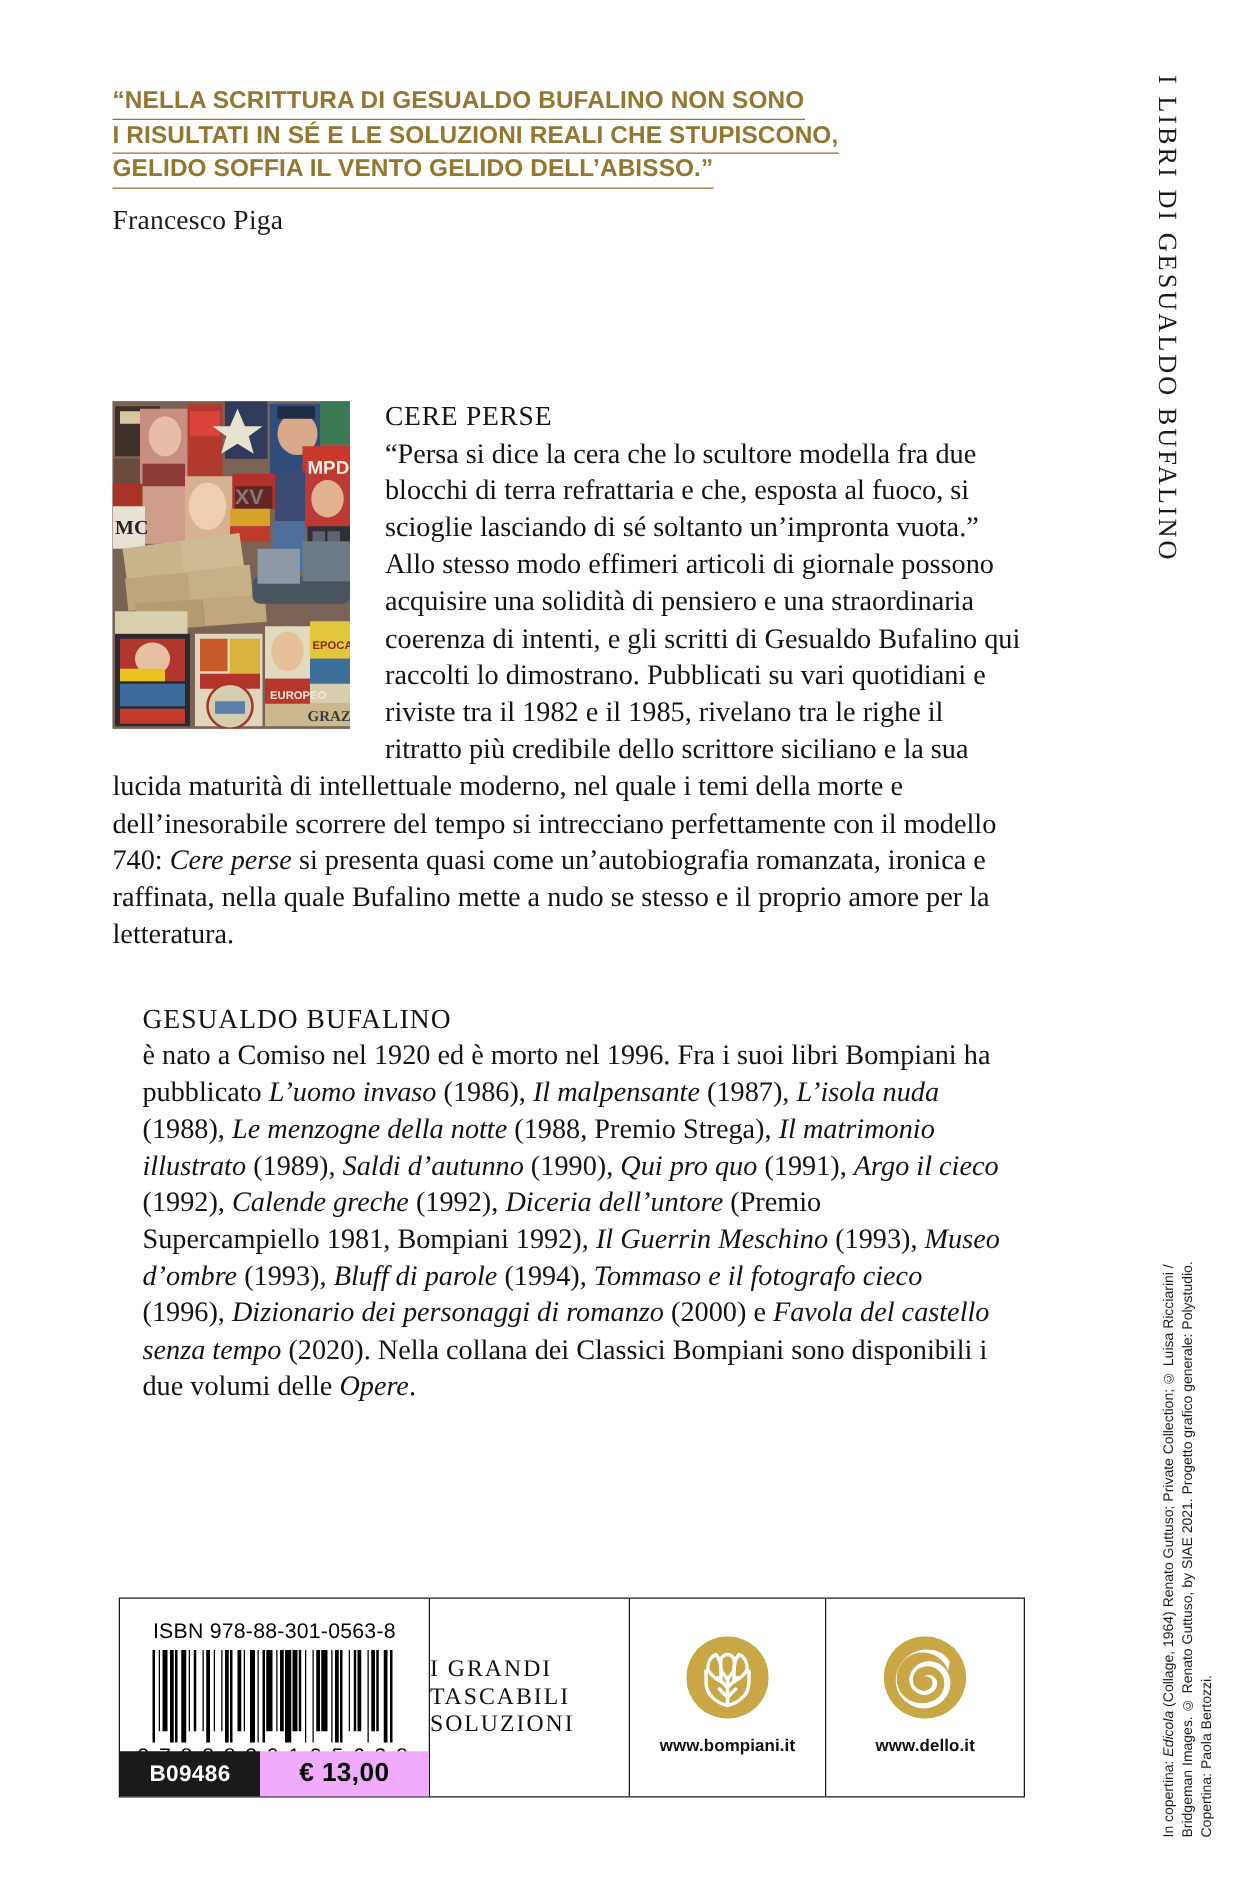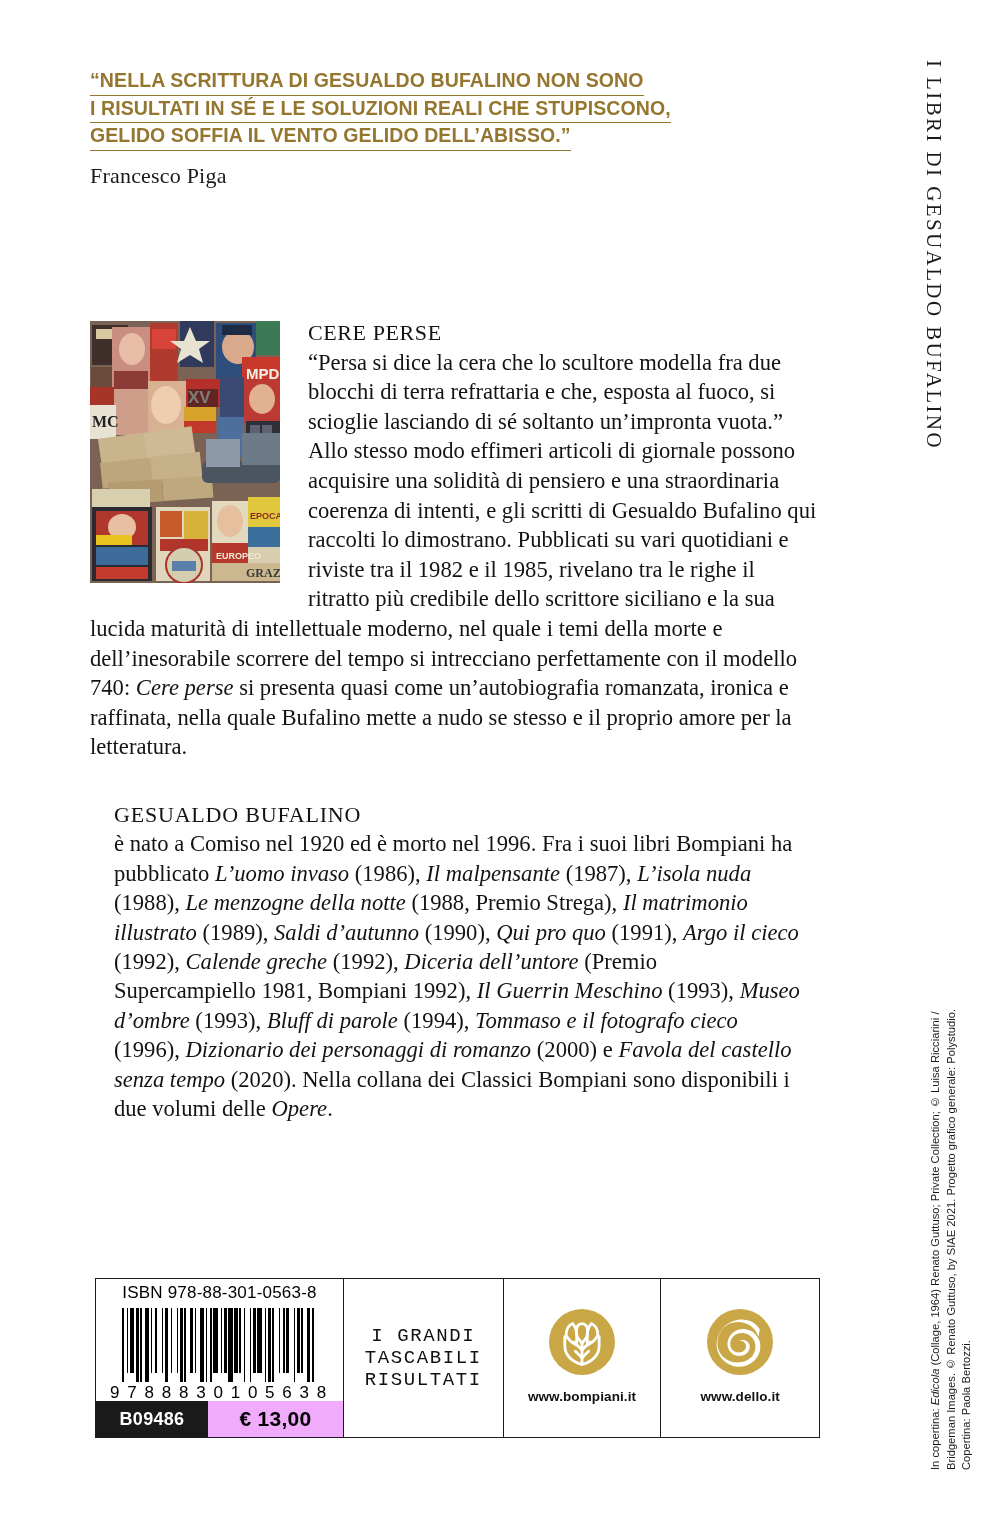--- a/index.html
+++ b/index.html
@@ -156,21 +156,21 @@
 
   .cell-isbn { width: 248px; }
   .cell-series { width: 160px; }
   .cell-logo { width: 158px; }
 
   
   .isbn-text {
     font-family: "Liberation Sans", sans-serif;
     font-size: 17px;
     text-align: center;
-    margin-top: 4px;
+    margin-top: 16px;
     letter-spacing: 0.2px;
     color: #000;
   }
   .barcode {
     height: 74px;
     margin: 5px 26px 0 26px;
     display: flex;
     align-items: stretch;
     gap: 0;
   }
@@ -213,23 +213,23 @@
     align-items: center;
     justify-content: center;
     letter-spacing: 0.3px;
   }
 
   
   .imprint {
     height: 100%;
     display: flex;
     flex-direction: column;
-    align-items: center;
+    align-items: flex-start;
     justify-content: center;
-    font-family: Liberation Mono, monospace;
+    font-family: Liberation Serif, serif;
     font-size: 19px;
     line-height: 22px;
     letter-spacing: 1.6px;
     color: #111;
     font-variant: small-caps;
     text-align: center;
   }
   .imprint span { display: block; }
 
   
@@ -470,21 +470,21 @@
       <div class="price-row">
         <div class="code-box">B09486</div>
         <div class="price-box">€ 13,00</div>
       </div>
     </div>
 
     <div class="bp-cell cell-series">
       <div class="imprint">
         <span>I GRANDI</span>
         <span>TASCABILI</span>
-        <span>RISULTATI</span>
+        <span>SOLUZIONI</span>
       </div>
     </div>
 
     <div class="bp-cell cell-logo">
       <div class="logo-wrap">
         <svg class="logo-mark" viewBox="0 0 100 100">
           <circle cx="50" cy="50" r="50" fill="#c9a646"></circle>
           <g fill="none" stroke="#ffffff" stroke-width="4.2" stroke-linejoin="round" stroke-linecap="round">
             <path d="M26 40 C26 30 31 24 36 22 C41 28 42 34 42 40 L42 55 C36 52 30 48 26 40 Z"></path>
             <path d="M74 40 C74 30 69 24 64 22 C59 28 58 34 58 40 L58 55 C64 52 70 48 74 40 Z"></path>

